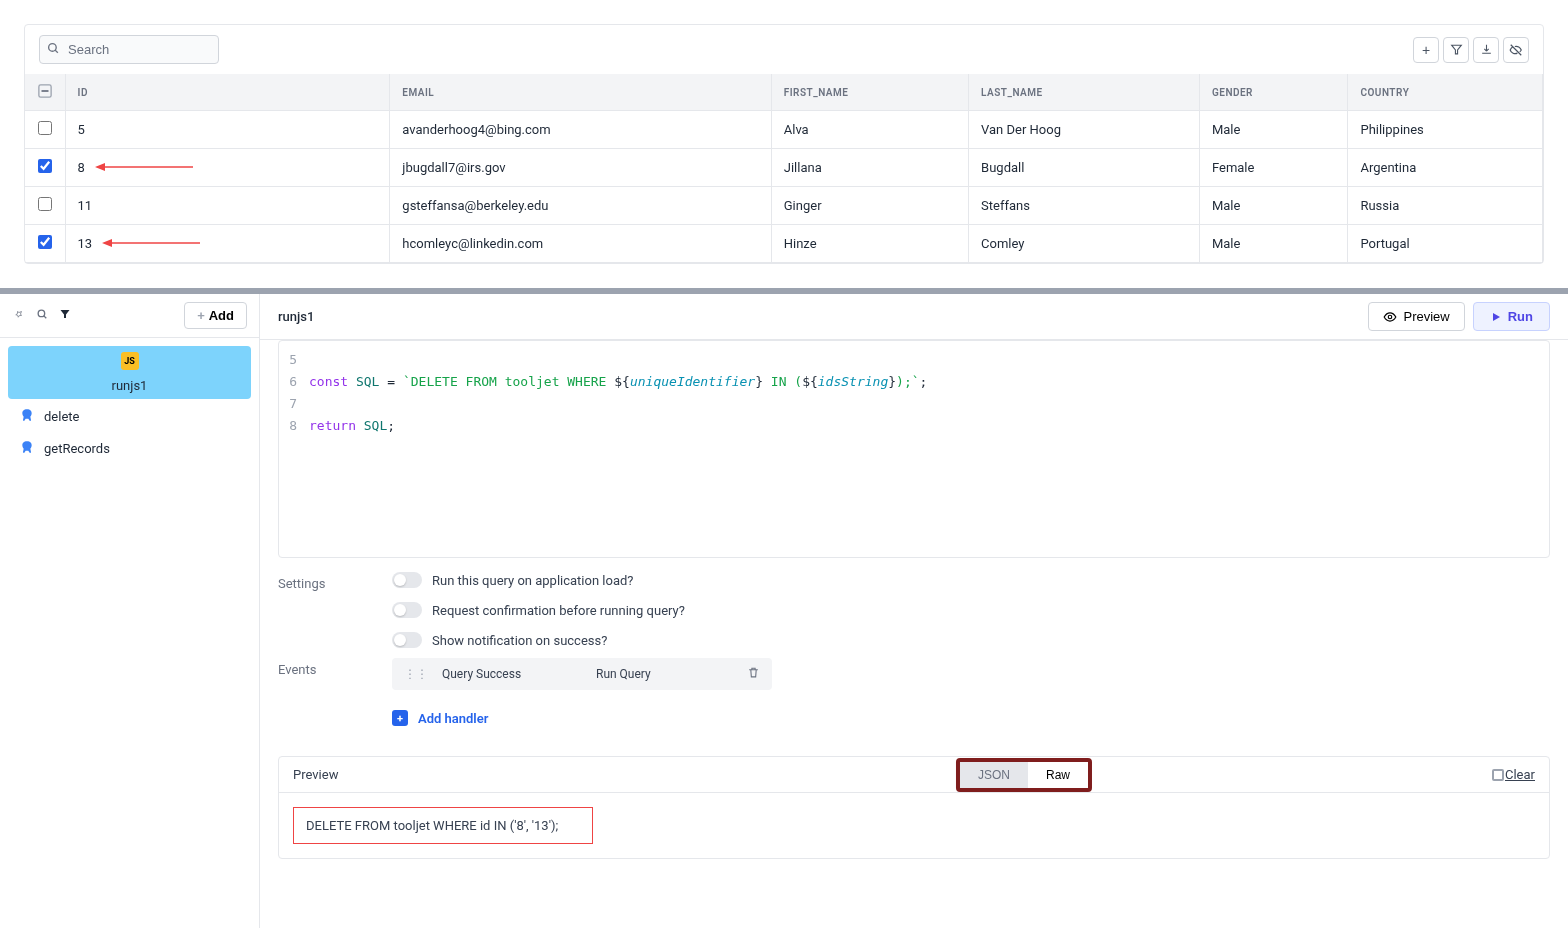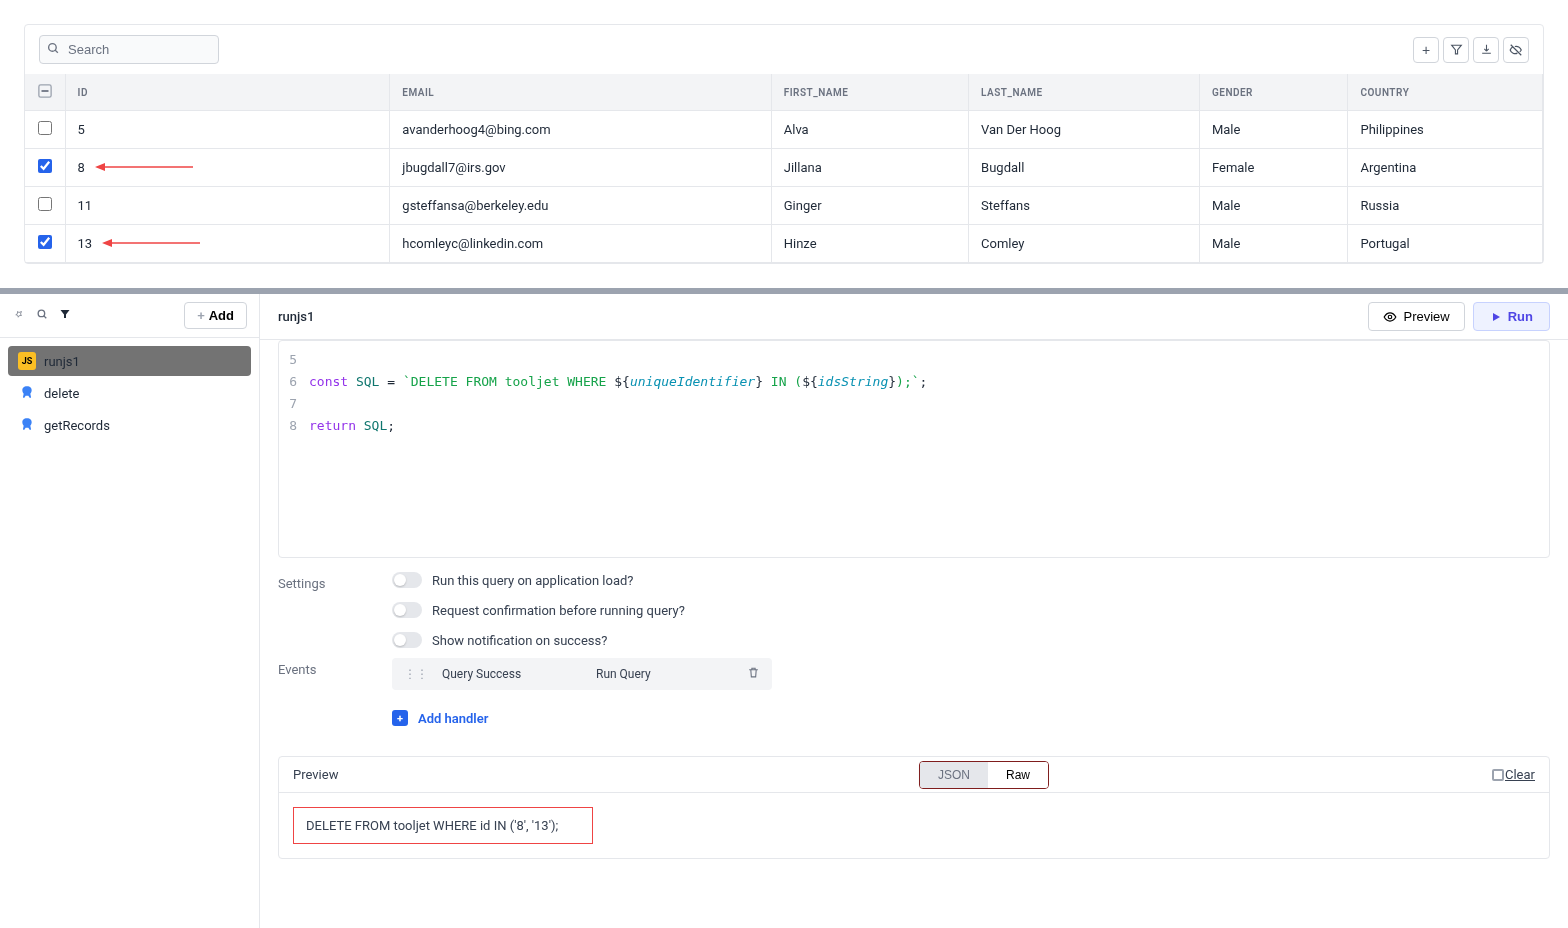--- a/index.html
+++ b/index.html
@@ -21,21 +21,21 @@
 .row-arrow svg { display: inline-block; }
 .divider-bar { height: 6px; background: #9ca3af; }
 .lower { display: flex; height: calc(100vh - 242px); min-height: 600px; }
 .qpanel { width: 260px; border-right: 1px solid #e5e7eb; display: flex; flex-direction: column; }
 .qpanel-head { display: flex; align-items: center; padding: 8px 12px; border-bottom: 1px solid #e5e7eb; gap: 10px; }
 .qpanel-head .spacer { flex: 1; }
 .add-btn { border: 1px solid #d1d5db; border-radius: 4px; padding: 5px 12px; background: #fff; font-weight: 600; font-size: 13px; display: flex; align-items: center; gap: 4px; cursor: pointer; }
 .head-icon { color: #6b7280; cursor: pointer; font-size: 13px; }
 .qlist { padding: 8px; display: flex; flex-direction: column; gap: 2px; }
 .qitem { display: flex; align-items: center; gap: 8px; padding: 6px 10px; border-radius: 4px; cursor: pointer; font-size: 13px; }
-.qitem.active { background: #737373; }
+.qitem.active { background: #7dd3fc; flex-direction: column; }
 .qitem .icon { width: 18px; height: 18px; display: flex; align-items: center; justify-content: center; border-radius: 3px; font-size: 9px; font-weight: 700; }
 .icon.js { background: #fbbf24; color: #000; }
 .icon.pg { color: #3b82f6; }
 .main-area { flex: 1; display: flex; flex-direction: column; overflow: auto; }
 .main-head { display: flex; align-items: center; padding: 8px 18px; border-bottom: 1px solid #e5e7eb; }
 .main-head .qname { font-size: 13px; font-weight: 500; }
 .main-head .spacer { flex: 1; }
 .preview-btn { border: 1px solid #d1d5db; border-radius: 4px; padding: 6px 14px; background: #fff; font-weight: 500; font-size: 13px; display: flex; align-items: center; gap: 6px; cursor: pointer; margin-right: 8px; }
 .run-btn { border: 1px solid #c7d2fe; border-radius: 4px; padding: 6px 16px; background: #eef2ff; color: #4f46e5; font-weight: 600; font-size: 13px; display: flex; align-items: center; gap: 6px; cursor: pointer; }
 .code-block { margin: 0 18px 14px; border: 1px solid #e5e7eb; border-radius: 4px; background: #fff; font-family: "SF Mono", Monaco, Consolas, monospace; font-size: 13px; line-height: 22px; padding: 8px 0 120px; }
@@ -54,21 +54,21 @@
 .toggle::after { content: ""; position: absolute; width: 12px; height: 12px; border-radius: 50%; background: #fff; top: 2px; left: 2px; box-shadow: 0 1px 2px rgba(0,0,0,0.2); }
 .event-row { display: flex; align-items: center; background: #f3f4f6; border-radius: 4px; padding: 8px 12px; gap: 14px; width: 380px; font-size: 12px; color: #374151; }
 .event-drag { color: #9ca3af; cursor: grab; }
 .event-trash { margin-left: auto; color: #6b7280; cursor: pointer; }
 .add-handler { display: flex; align-items: center; gap: 10px; color: #2563eb; font-weight: 600; font-size: 13px; cursor: pointer; margin-top: 6px; }
 .add-handler-icon { width: 16px; height: 16px; border-radius: 3px; background: #2563eb; color: #fff; display: flex; align-items: center; justify-content: center; font-size: 11px; font-weight: 700; }
 .preview-box { margin: 10px 18px 18px; border: 1px solid #e5e7eb; border-radius: 4px; }
 .preview-head { display: flex; align-items: center; padding: 10px 14px; border-bottom: 1px solid #e5e7eb; }
 .preview-title { font-size: 13px; color: #374151; }
 .preview-head .spacer { flex: 1; }
-.seg { display: flex; border: 1px solid #7f1d1d; border-radius: 4px; overflow: hidden; margin-right: auto; margin-left: 70px; justify-content: flex-end; }
+.seg { display: flex; border: 4px solid #7f1d1d; border-radius: 4px; overflow: hidden; margin-right: auto; margin-left: 110px; justify-content: flex-end; }
 .seg-centered { position: absolute; left: 50%; transform: translateX(-50%); }
 .preview-head { position: relative; }
 .seg button { border: none; padding: 6px 18px; font-size: 12px; background: #fff; cursor: pointer; }
 .seg button.disabled { background: #e5e7eb; color: #6b7280; }
 .clear-btn { display: flex; align-items: center; gap: 1px; font-size: 13px; color: #374151; cursor: pointer; text-decoration: underline; }
 .stop-sq { width: 12px; height: 12px; border: 2px solid #9ca3af; border-radius: 2px; }
 .preview-body { padding: 14px; }
 .preview-result { border: 1.5px solid #ef4444; padding: 10px 12px; font-size: 13px; color: #374151; width: 300px; }
 </style>
 </head>

